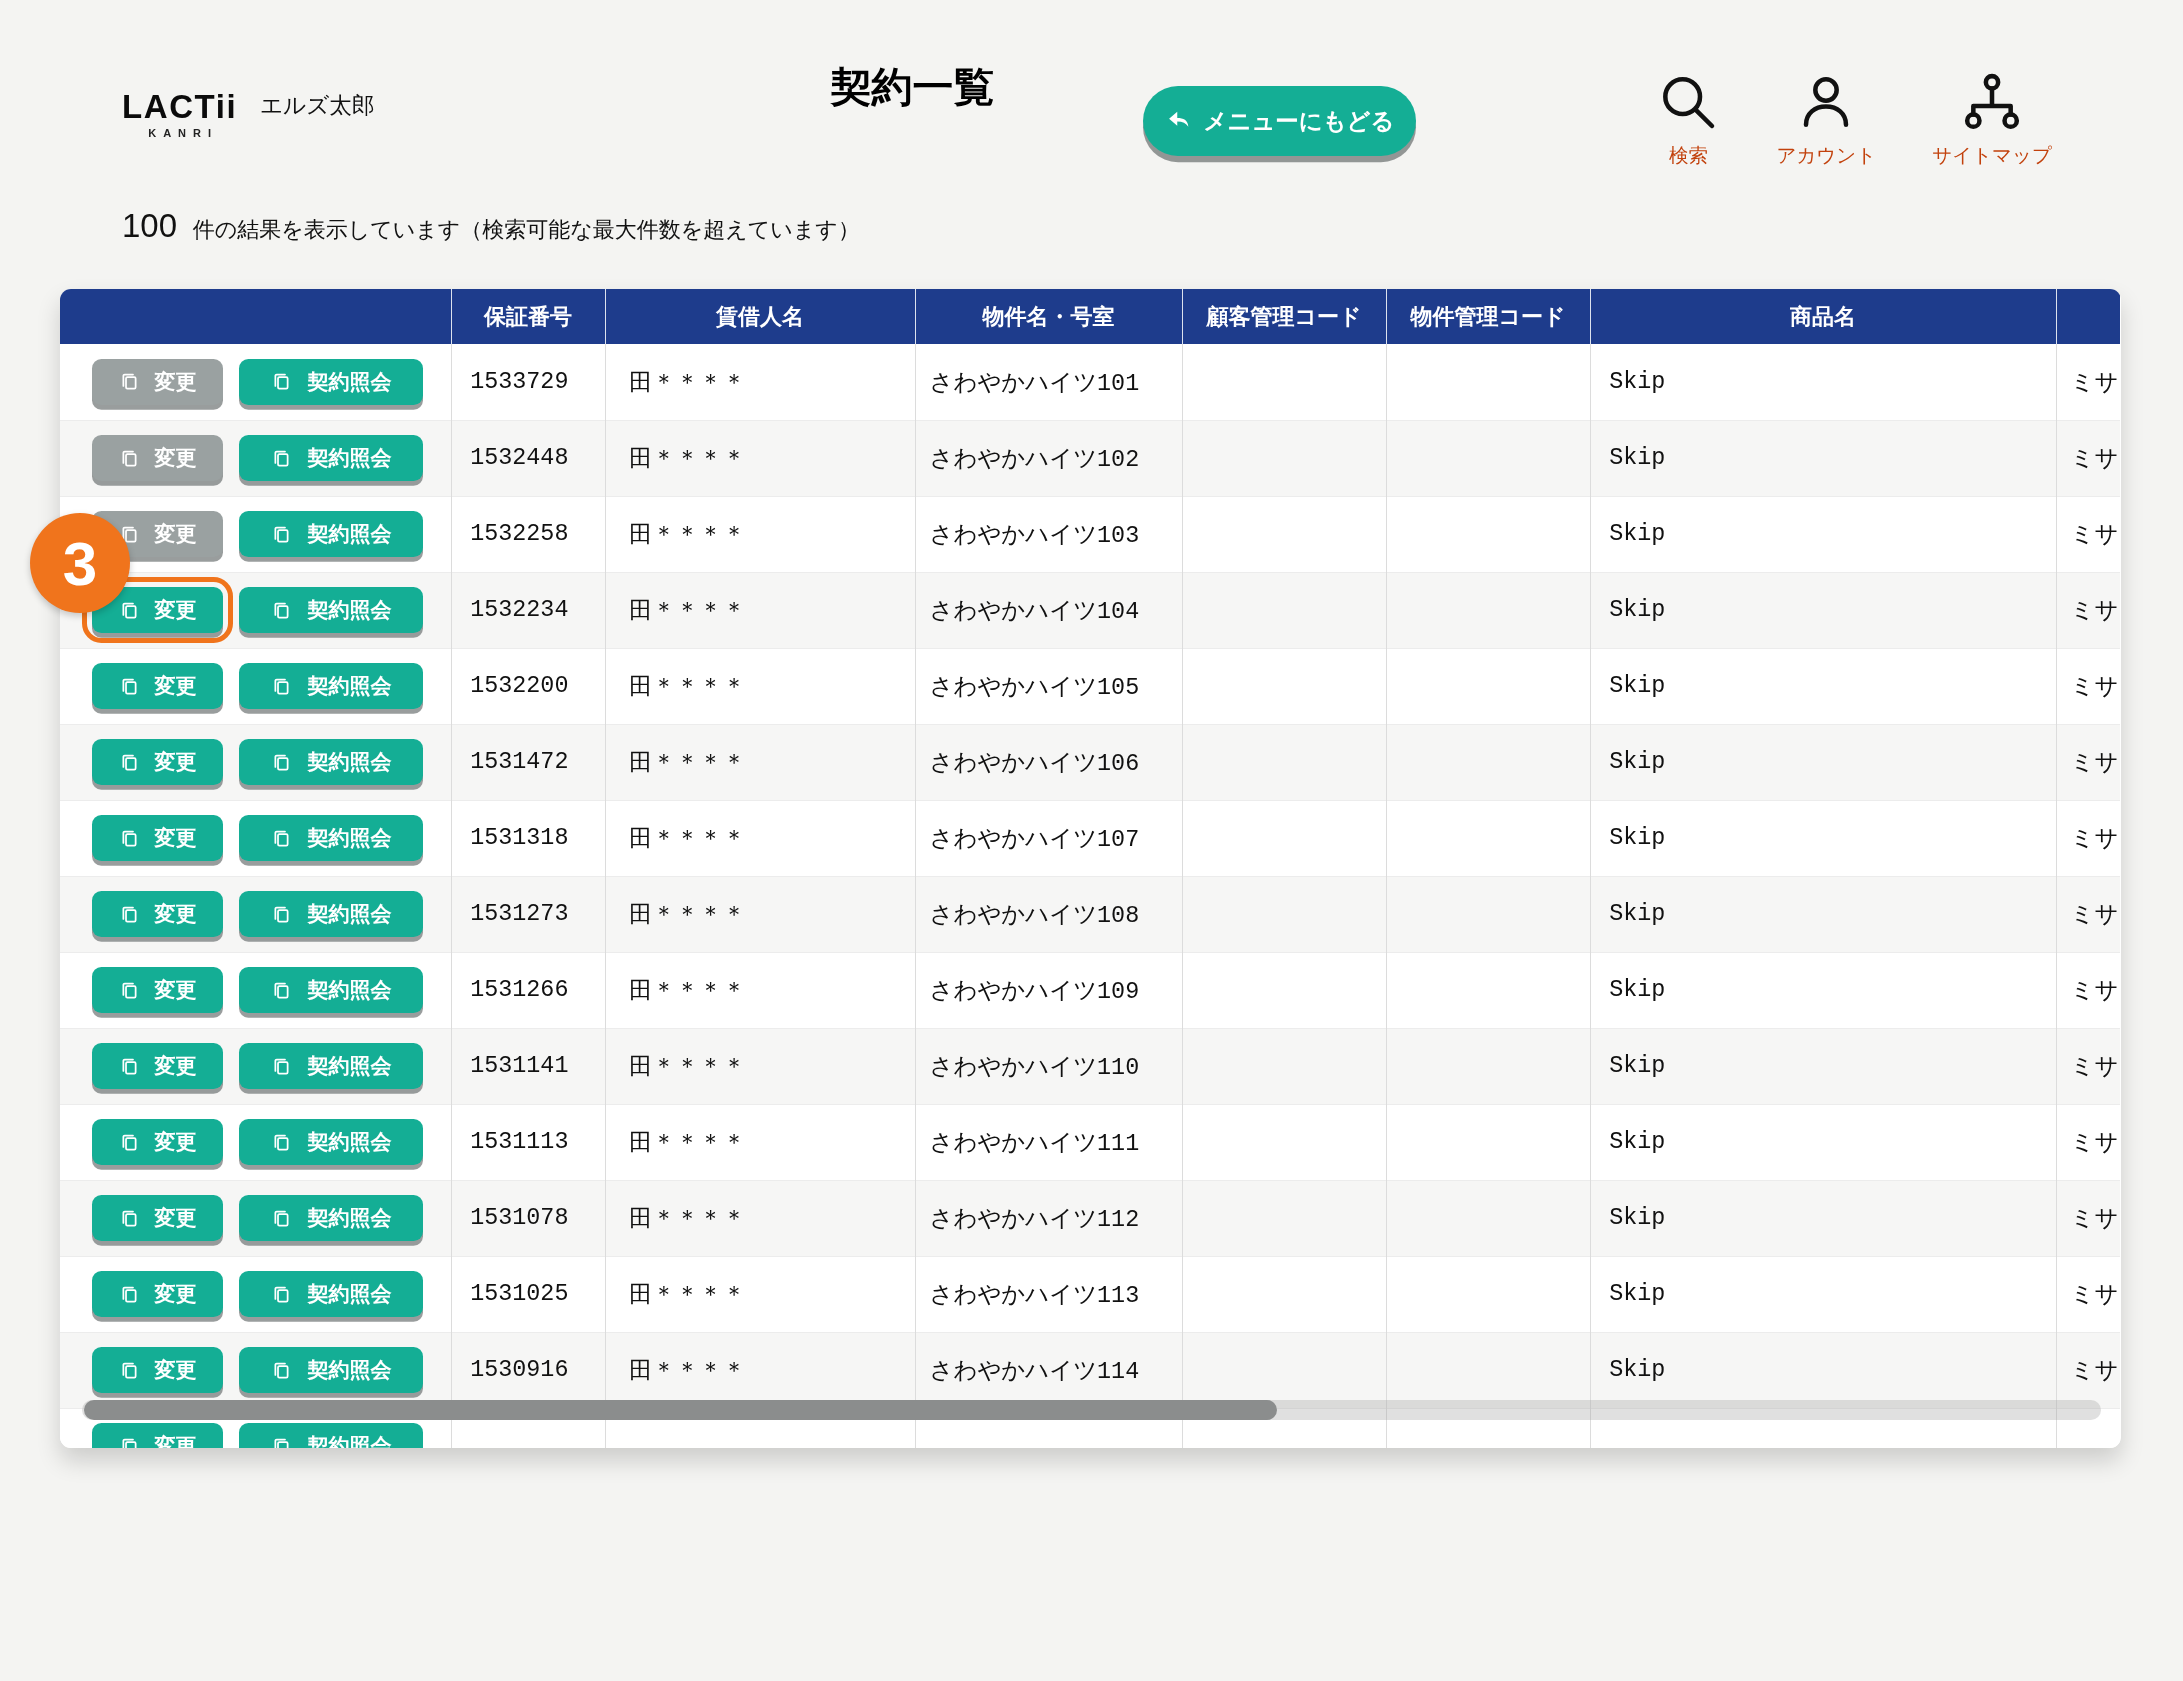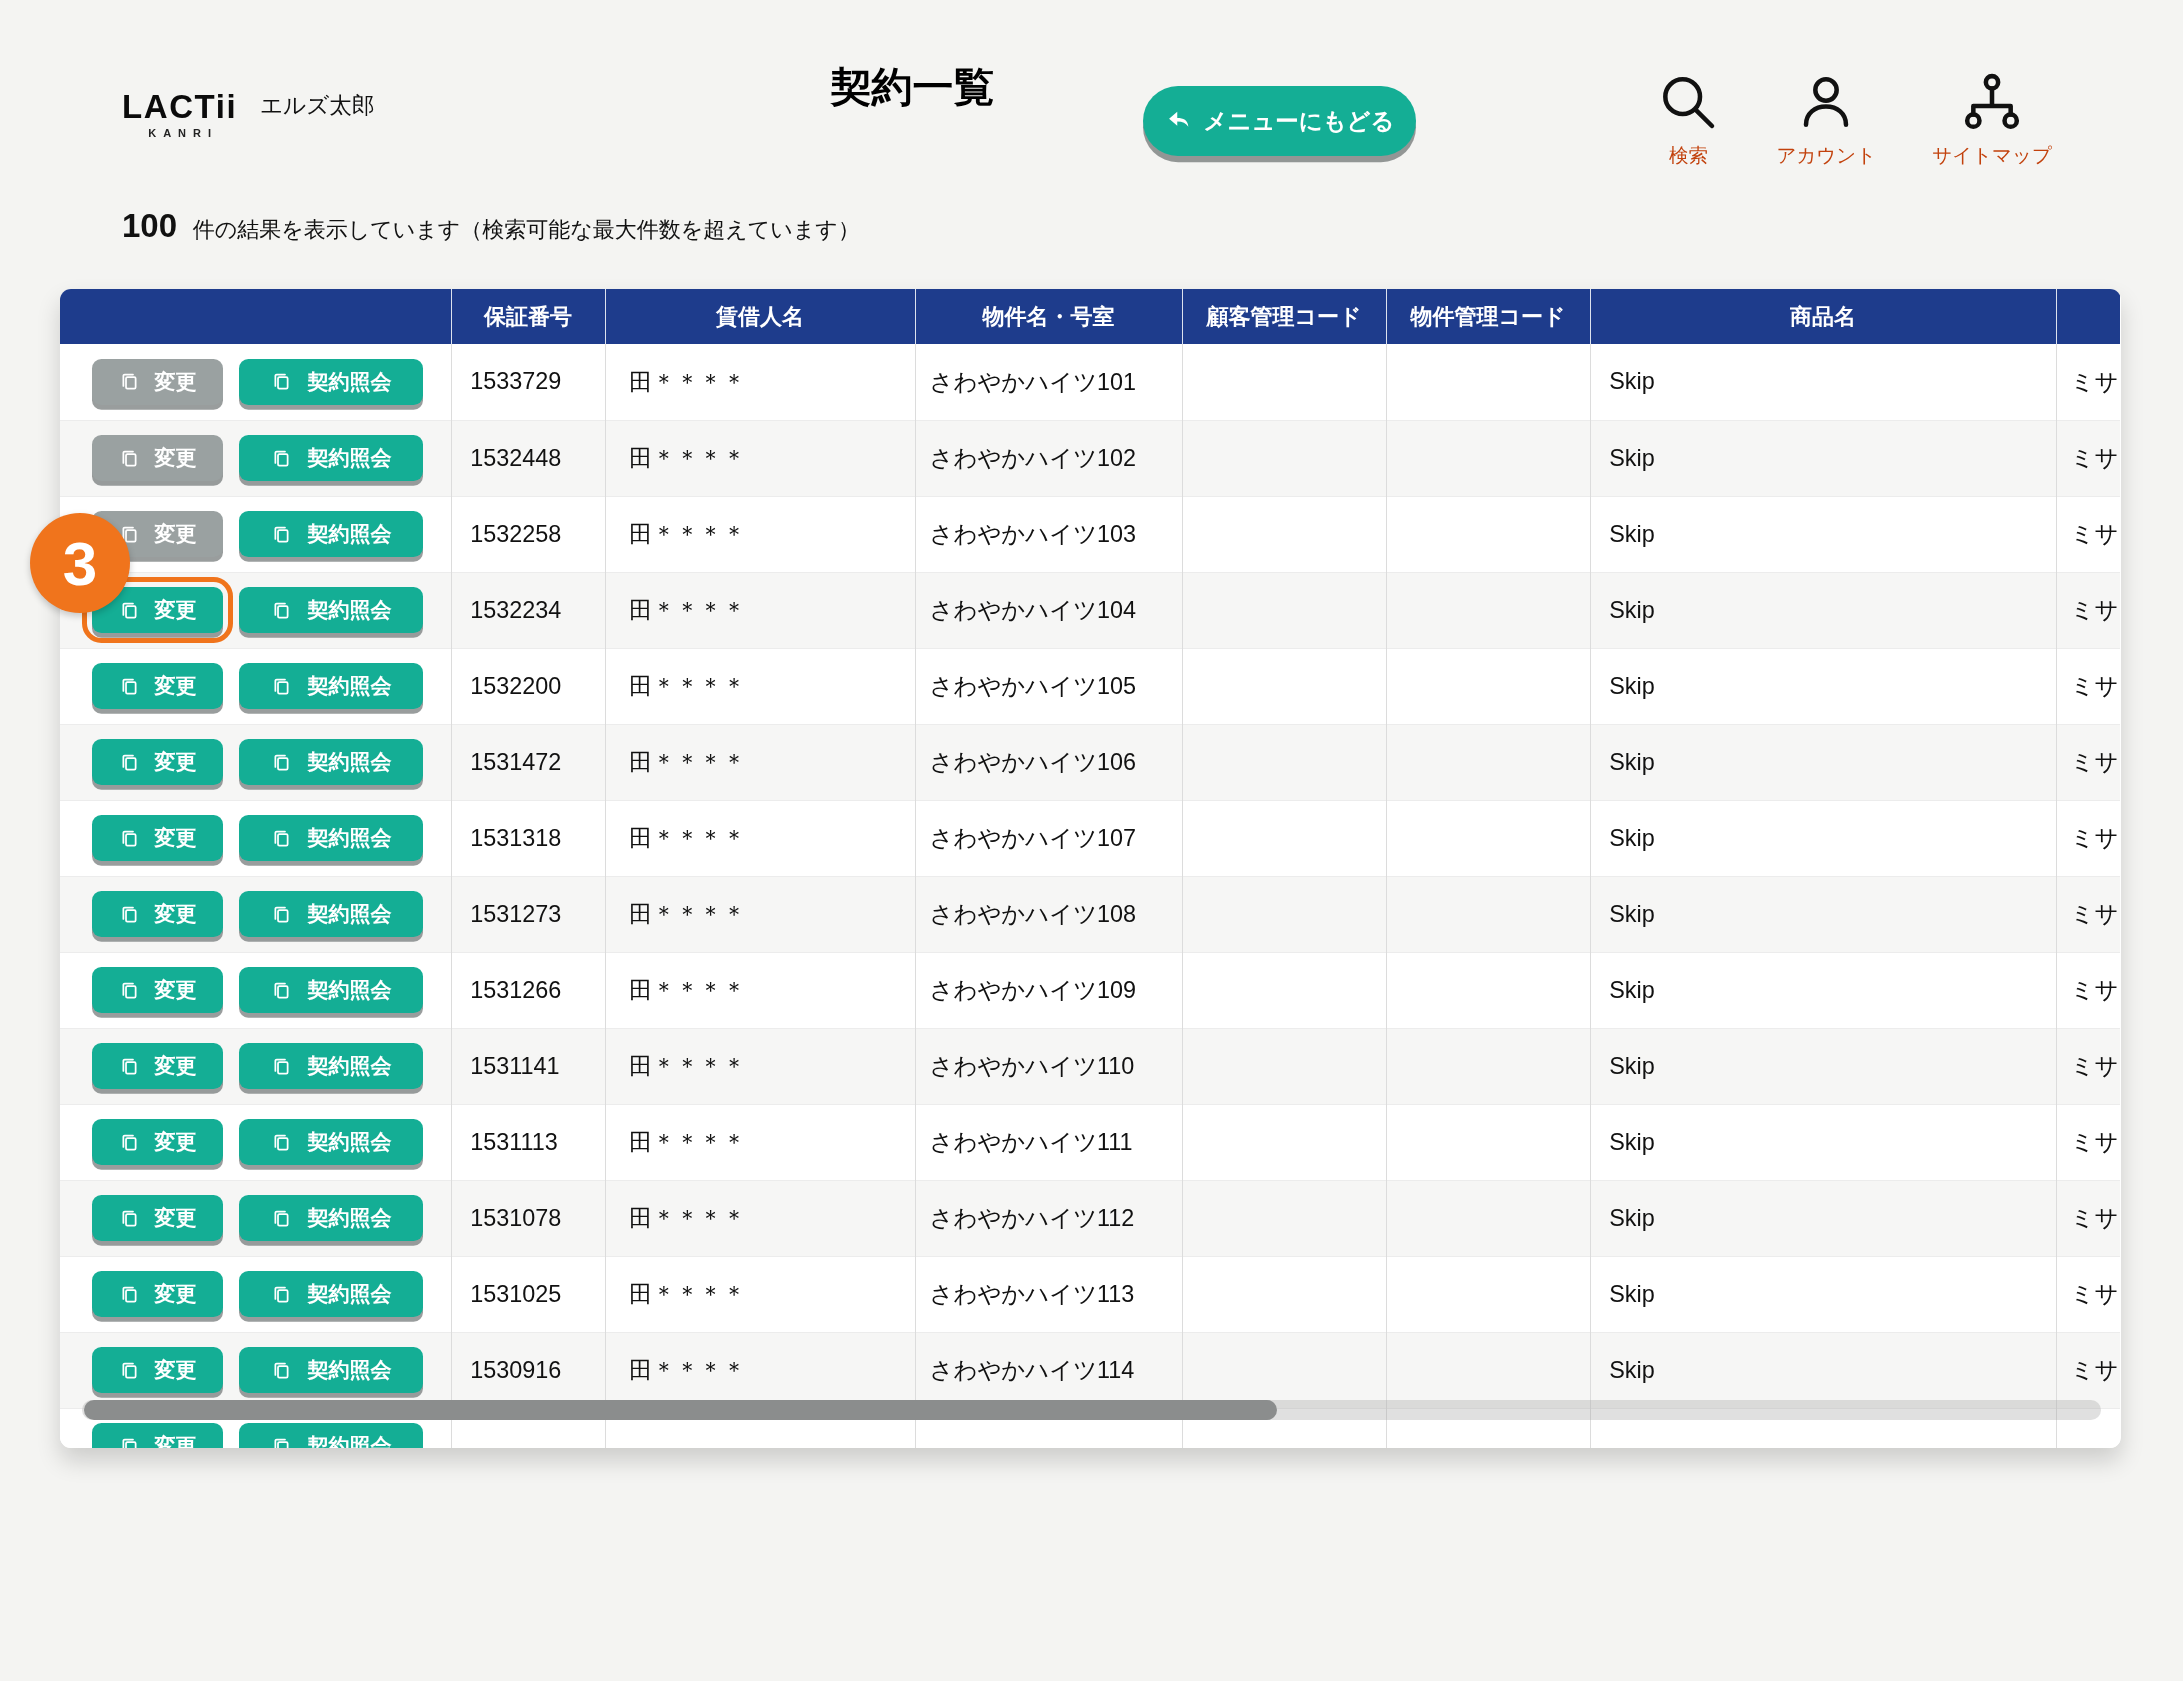--- a/index.html
+++ b/index.html
@@ -38,30 +38,30 @@
   }
   .back-icon svg{ width:28px; height:28px; display:block; }
 
   .nav-icons{ position:absolute; top:70px; right:131px; display:flex; align-items:flex-start; gap:56px; }
   .nav-item{ display:flex; flex-direction:column; align-items:center; gap:7.8px; cursor:pointer; }
   .nav-icon svg{ width:64px; height:64px; display:block; }
   .nav-label{ font-size:19.5px; white-space:nowrap; color:#c2410c; }
 
   
   .results-line{ position:absolute; left:122px; top:207px; display:flex; align-items:baseline; gap:15.6px; }
-  .results-count{ font-size:33px; font-weight:700; }
+  .results-count{ font-size:33px; font-weight:400; }
   .results-message{ font-size:22px; }
 
   
   .table-wrap{
     position:absolute; left:60px; top:289px; width:2061px; height:1159px;
     background:#fff; border-radius:11px; overflow:hidden;
     box-shadow:0 12.5px 23.4px rgba(0,0,0,0.16);
   }
-  table{ border-collapse:collapse; table-layout:fixed; width:1687px; }
+  table{ border-collapse:collapse; table-layout:fixed; width:1687px;font-family:Liberation Mono, monospace; }
   thead th{
     height:55px; background:var(--blue); color:#fff;
     font-size:22px; font-weight:700; text-align:center; padding:0;
     border-left:1.6px solid rgba(255,255,255,0.85);
   }
   thead th:first-child{ border-left:none; }
   tbody td{
     height:76px; font-size:23.4px; padding:0; background:#fff;
     border-left:1.6px solid #dcdcdc; border-top:1.6px solid #ececec;
   }

